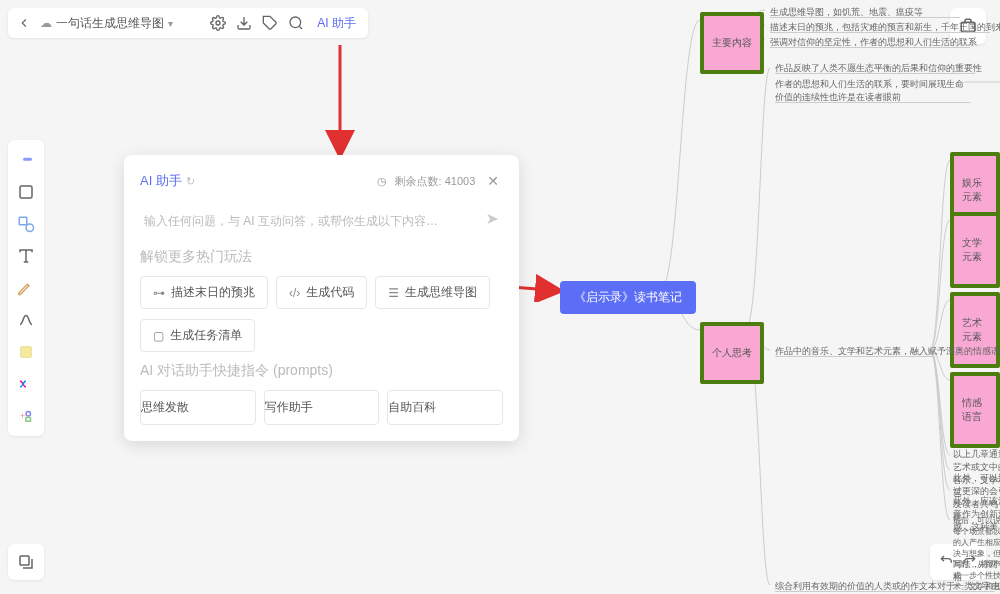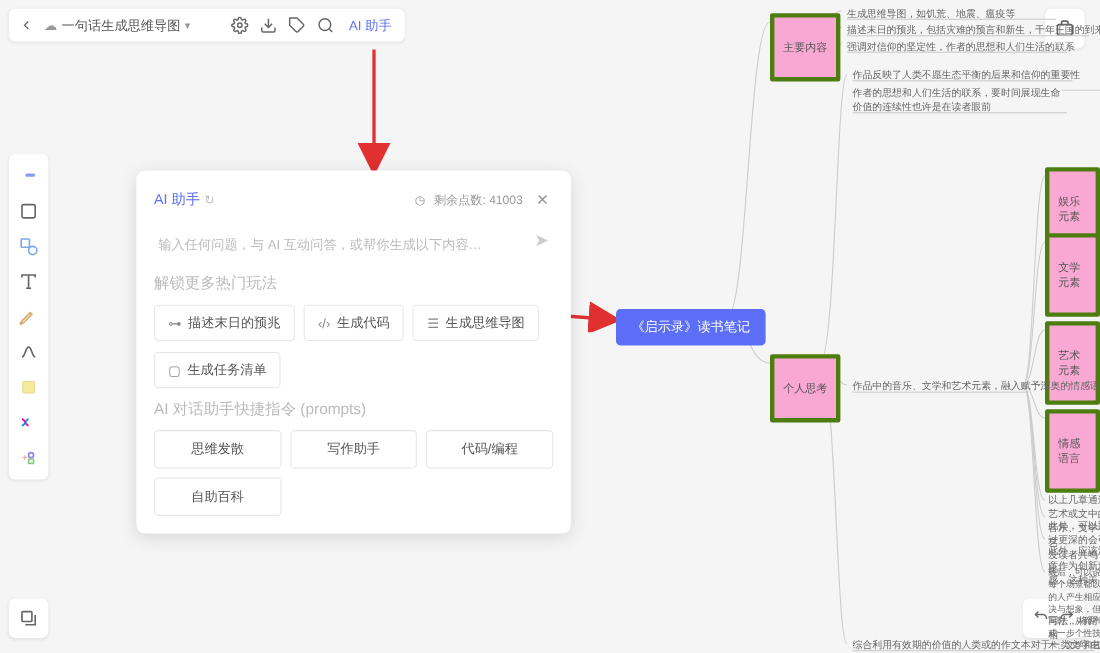--- a/index.html
+++ b/index.html
@@ -26,21 +26,21 @@
 .ai-panel .head .close{cursor:pointer;color:#999;font-size:14px;padding:2px 4px}
 .ai-panel .input-row{display:flex;align-items:flex-end;gap:0;padding:6px 4px;margin-bottom:14px}
 .ai-panel .input-row input{flex:1;border:none;outline:none;font-size:12px;color:#333}
 .ai-panel .input-row input::placeholder{color:#bbb}
 .ai-panel .input-row .send{color:#ccc;cursor:pointer;font-size:16px}
 .ai-panel .sec-title{font-size:14px;color:#bbb;margin-bottom:10px}
 .ai-panel .chip-row{display:flex;gap:8px;margin-bottom:10px;flex-wrap:wrap}
 .ai-panel .chip{border:1px solid #e6e6e6;border-radius:4px;padding:7px 12px;font-size:12px;color:#555;cursor:pointer;display:flex;align-items:center;gap:6px;background:#fff}
 .ai-panel .chip .ic{color:#888;font-size:12px}
 .ai-panel .prompt-grid{display:grid;grid-template-columns:1fr 1fr 1fr;gap:8px}
-.ai-panel .pchip{border:1px solid #e6e6e6;border-radius:4px;padding:8px 0;font-size:12px;color:#555;text-align:center;cursor:pointer;background:#fff}
+.ai-panel .pchip{border:1px solid #e6e6e6;border-radius:4px;padding:8px 0;font-size:12px;color:#555;cursor:pointer;background:#fff}
 .central-node{position:absolute;top:281px;left:560px;background:#5b6ef5;color:#fff;padding:8px 14px;border-radius:4px;font-size:12px;font-weight:500}
 .arrow{position:absolute;pointer-events:none}
 .mm-cat{position:absolute;font-size:10px;color:#555;border:4px solid #4d7c0f;background:#f9a8d4;padding:20px 8px;border-radius:2px}
 .mm-text{position:absolute;font-size:9px;color:#666;white-space:nowrap}
 .mm-line{position:absolute;background:#ccc;height:1px}
 svg.connector{position:absolute;top:0;left:0;width:1000px;height:594px;pointer-events:none}
 svg.connector path{stroke:#ccc;stroke-width:1;fill:none}
 </style>
 </head>
 <body>
@@ -214,21 +214,20 @@
   <div class="chip-row">
     <div class="chip">
         <span class="ic">▢</span>
         <span>生成任务清单</span>
       </div>
   </div>
   <div class="sec-title">AI 对话助手快捷指令 (prompts)</div>
   <div class="prompt-grid">
     <div class="pchip">思维发散</div>
     <div class="pchip">写作助手</div>
-    <div class="pchip">代码/编程</div>
     <div class="pchip">自助百科</div>
   </div>
 </div>
 
 <svg class="connector">
   <path d="M660 290 C680 290 680 20 700 20"></path>
   <path d="M660 290 C680 290 680 330 700 330"></path>
   <path d="M745 20 C755 20 755 10 765 10"></path>
   <path d="M745 20 C755 20 755 25 765 25"></path>
   <path d="M745 20 C755 20 755 40 765 40"></path>

